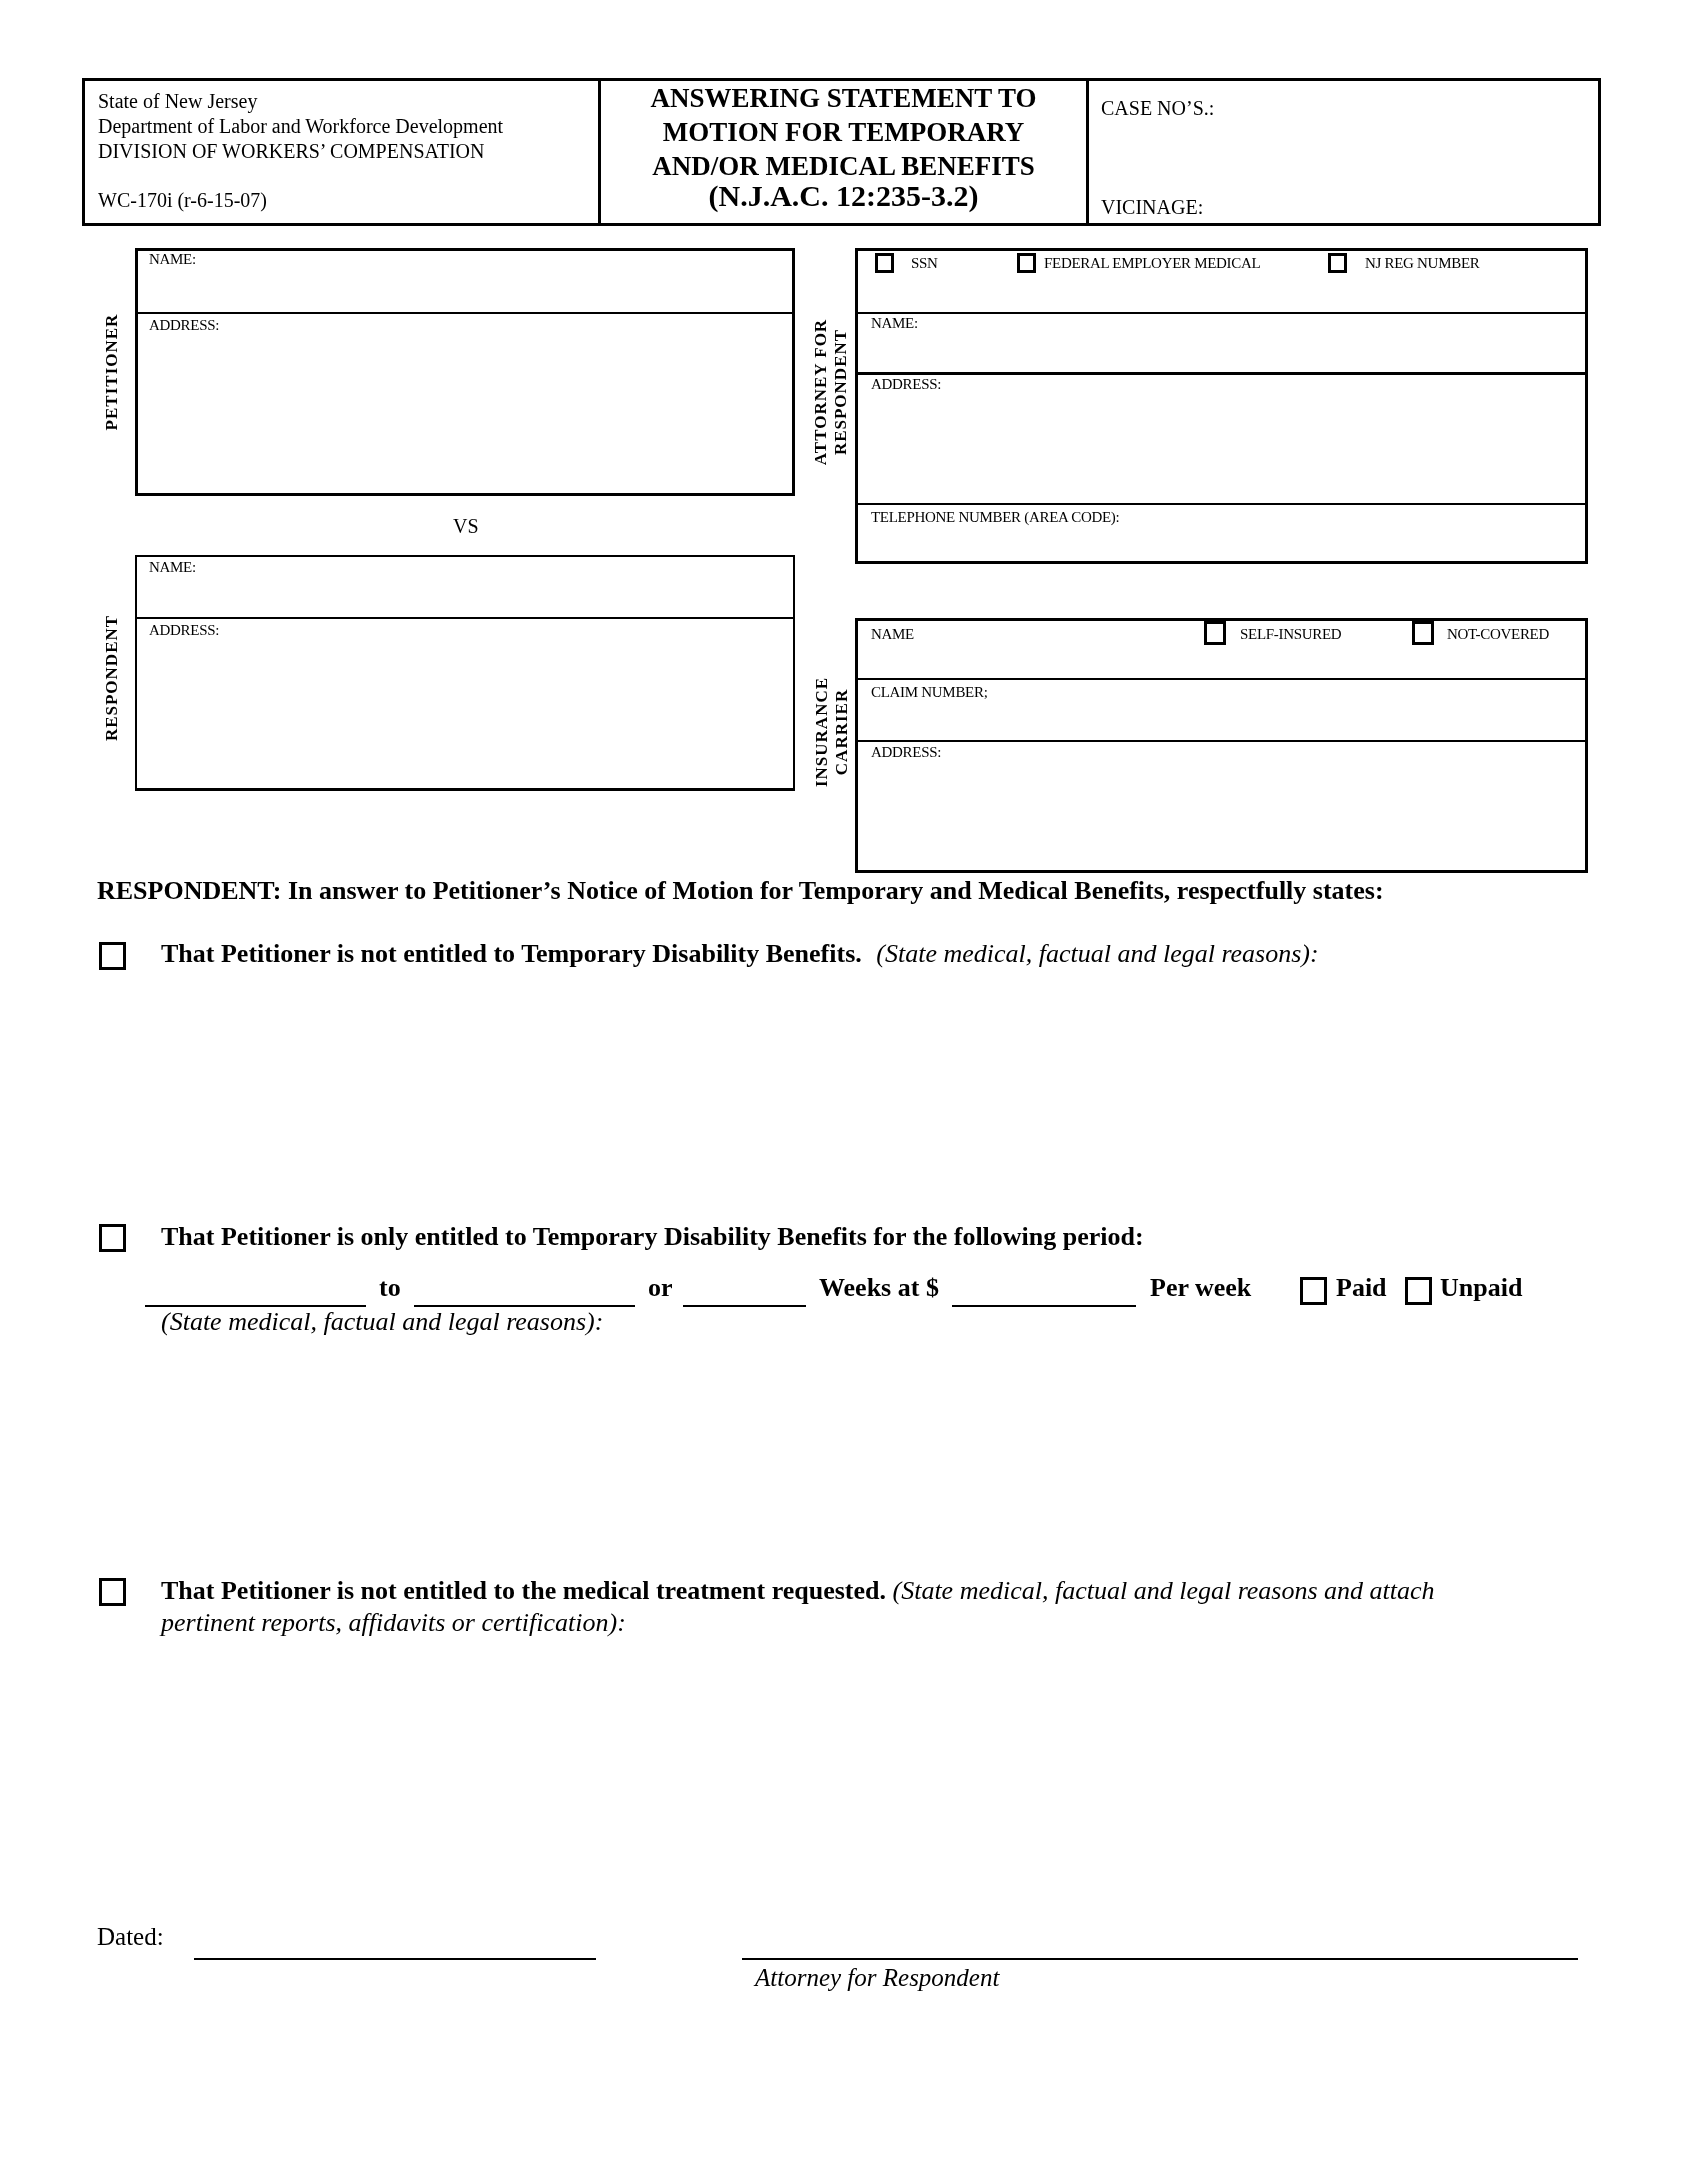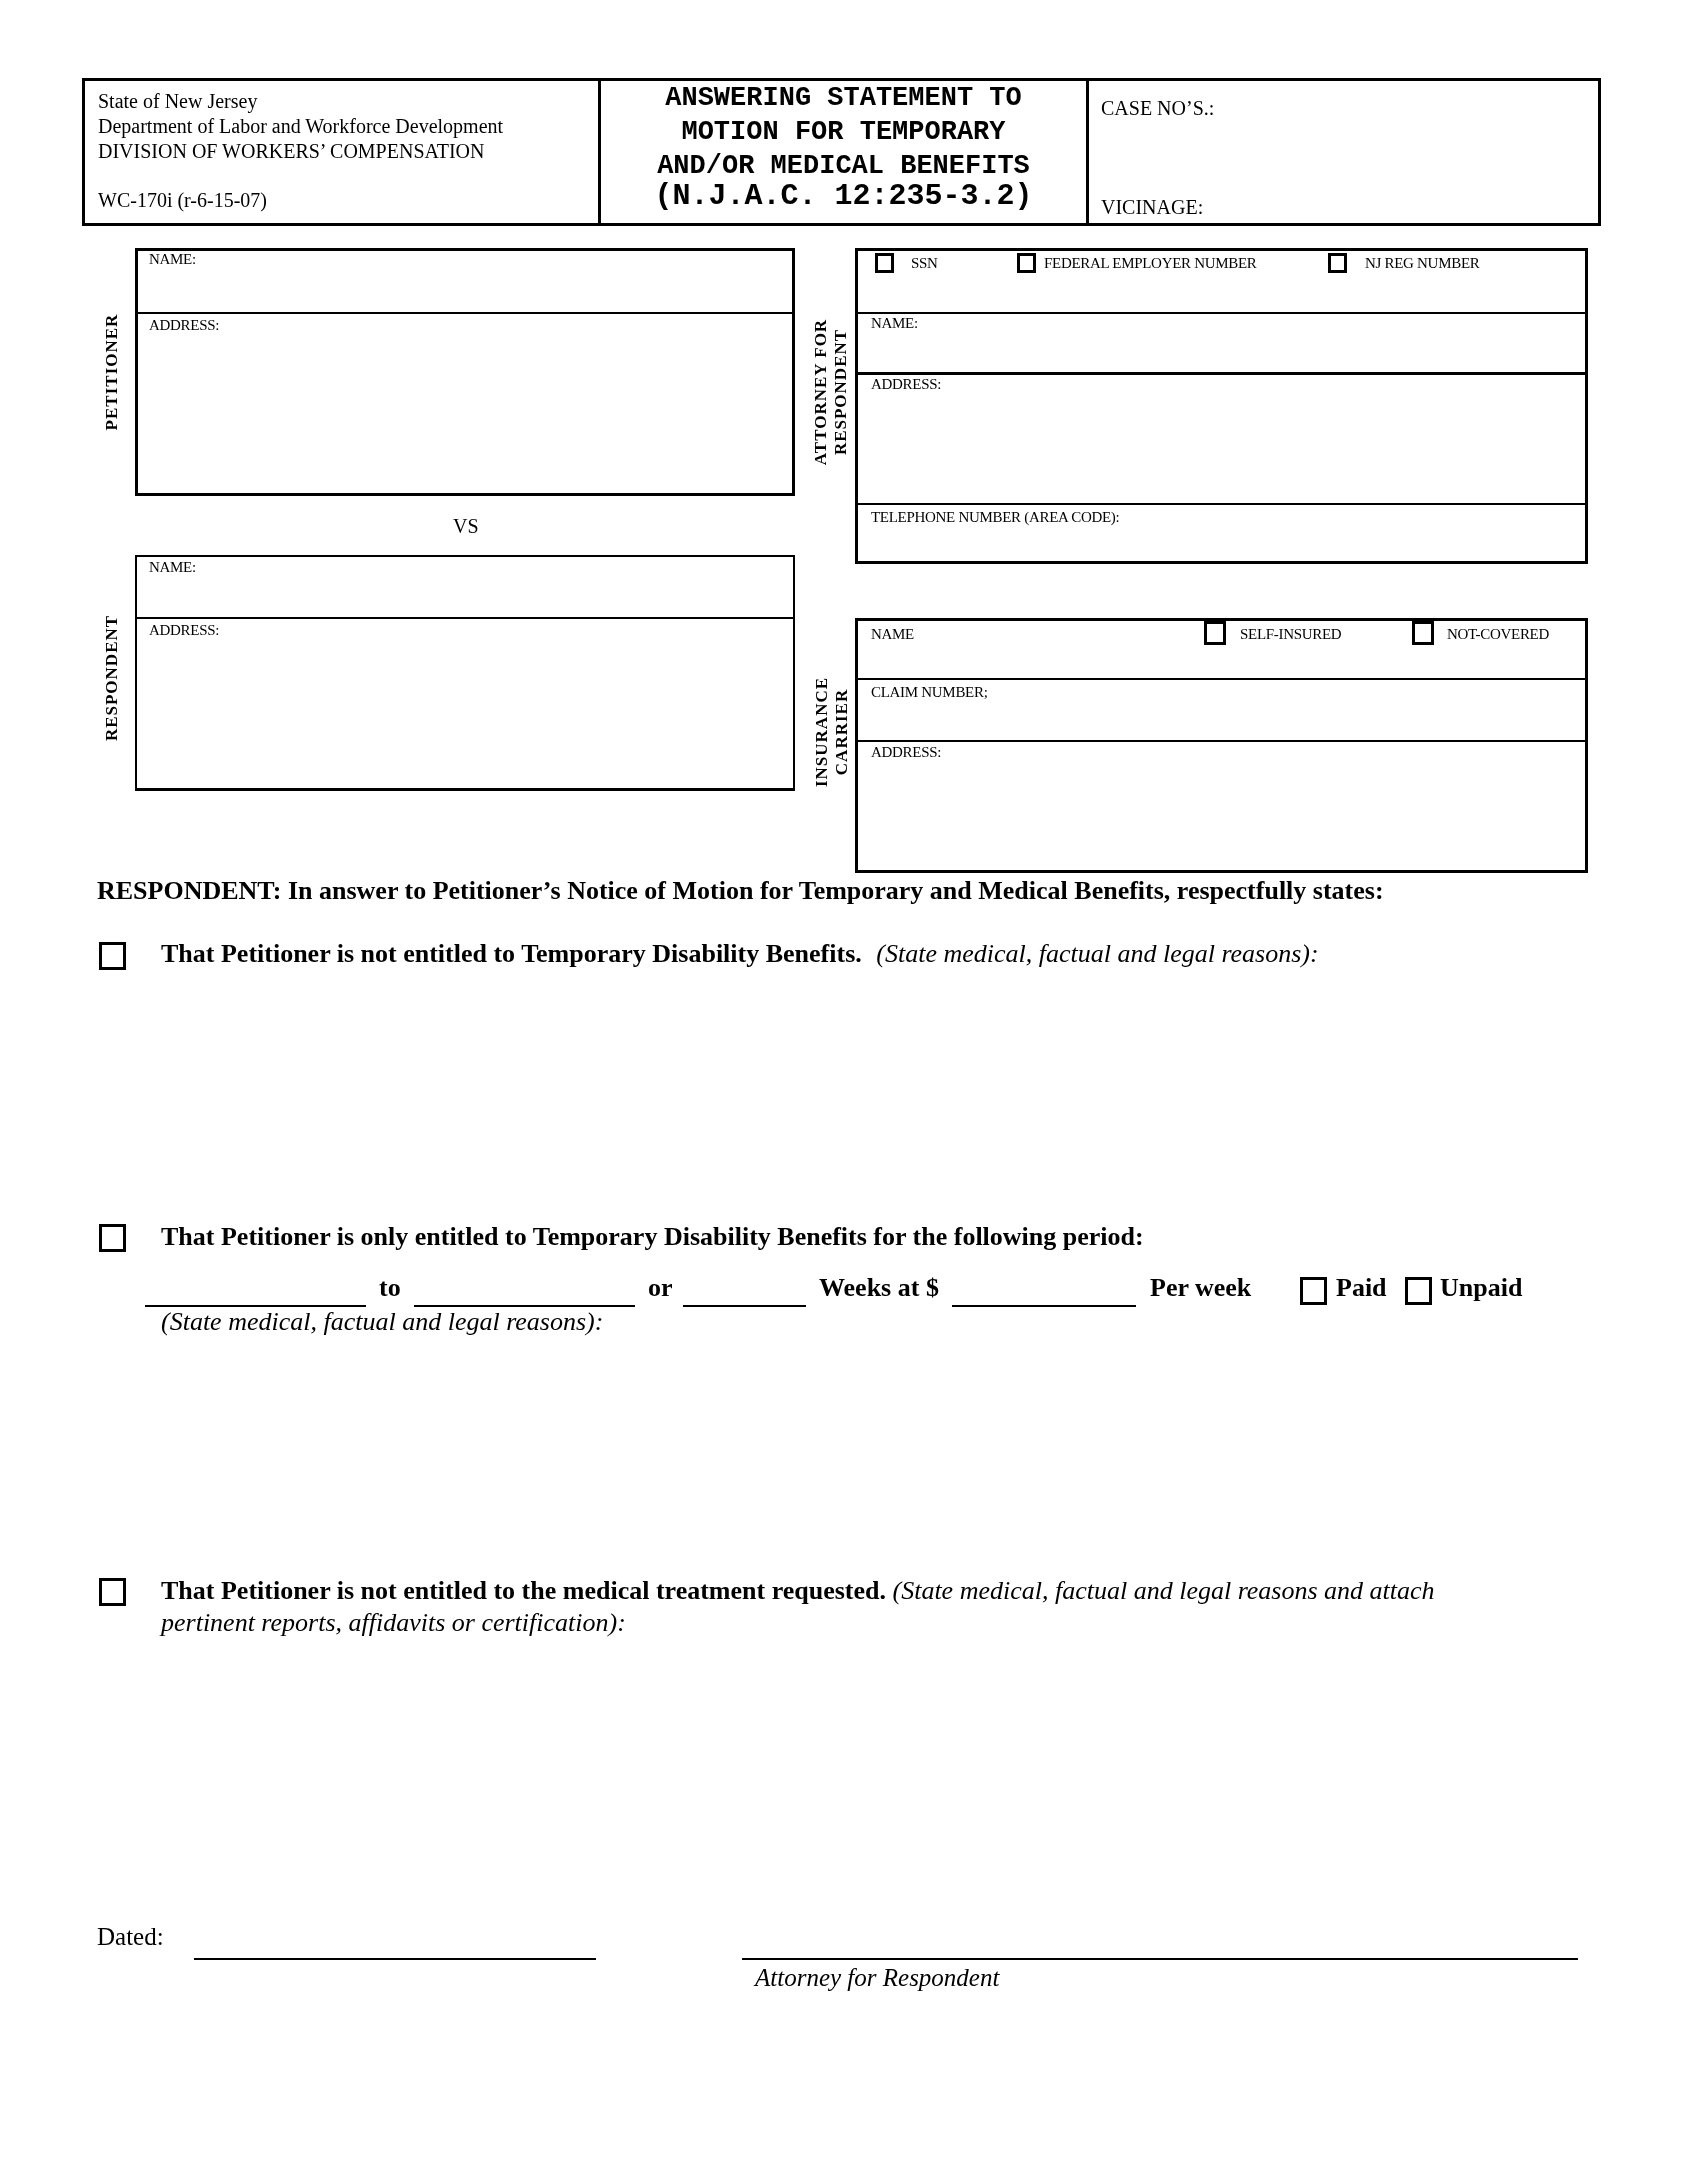--- a/index.html
+++ b/index.html
@@ -3,21 +3,21 @@
 <meta charset="utf-8">
 <style>
   html, body { margin:0; padding:0; background:#fff; }
   body { width:1683px; height:2178px; position:relative; font-family:"Liberation Serif", serif; color:#000; overflow:hidden; }
   .abs { position:absolute; }
   .box { position:absolute; border:3px solid #000; box-sizing:border-box; }
   .hline { position:absolute; height:0; border-top:2px solid #000; }
   .vline { position:absolute; width:0; border-left:3px solid #000; }
   .small { font-size:15px; letter-spacing:-0.3px; }
   .hdr-left { font-size:20px; line-height:25px; }
-  .title { font-weight:bold; font-size:27px; line-height:34px; text-align:center;font-family:Liberation Mono, monospace; }
+  .title { font-weight:bold; font-size:27px; line-height:34px; text-align:center; }
   .vert { position:absolute; font-weight:bold; font-size:17px; letter-spacing:1px; transform-origin:center center; transform:rotate(-90deg); white-space:nowrap; text-align:center; line-height:20px; }
   .cb { position:absolute; width:24px; height:24px; border:3px solid #000; box-sizing:border-box; background:#fff; cursor:pointer; }
   .cb-sm { position:absolute; width:19px; height:20px; border:3px solid #000; box-sizing:border-box; background:#fff; cursor:pointer; }
   .field { position:absolute; background:transparent; border:none; outline:none; font-family:"Liberation Serif", serif; font-size:20px; }
   .stmt { font-size:26px; font-weight:bold; }
   .ital { font-style:italic; font-weight:normal; }
   .uline { position:absolute; border-bottom:2px solid #000; height:0; }
   .sig-line { position:absolute; border-top:2px solid #000; height:0; }
 </style>
 </head>
@@ -69,21 +69,21 @@
   <div>RESPONDENT</div>
 </div>
 <div class="box" style="left:855px;top:248px;width:733px;height:316px;"></div>
 <div class="hline" style="left:855px;top:312px;width:733px;"></div>
 <div class="hline" style="left:855px;top:372px;width:733px;border-top-width:3px;"></div>
 <div class="hline" style="left:855px;top:503px;width:733px;"></div>
 
 <div class="cb-sm" style="left:875px;top:253px;"></div>
 <div class="abs small" style="left:911px;top:255px;font-family:Liberation Serif, serif;">SSN</div>
 <div class="cb-sm" style="left:1017px;top:253px;"></div>
-<div class="abs small" style="left:1044px;top:255px;">FEDERAL EMPLOYER NUMBER</div>
+<div class="abs small" style="left:1044px;top:255px;">FEDERAL EMPLOYER MEDICAL</div>
 <div class="cb-sm" style="left:1328px;top:253px;"></div>
 <div class="abs small" style="left:1365px;top:255px;">NJ REG NUMBER</div>
 <input class="field" style="left: 871px; top: 279px; width: 703px; height: 30px;" value="">
 
 <div class="abs small" style="left:871px;top:315px;">NAME:</div>
 <input class="field" style="left: 871px; top: 337px; width: 703px; height: 32px;" value="">
 <div class="abs small" style="left:871px;top:376px;">ADDRESS:</div>
 <textarea class="field" style="left: 871px; top: 398px; width: 703px; height: 99px; resize: none;"></textarea>
 <div class="abs small" style="left:871px;top:509px;">TELEPHONE NUMBER (AREA CODE):</div>
 <input class="field" style="left: 871px; top: 531px; width: 703px; height: 30px;" value="">

